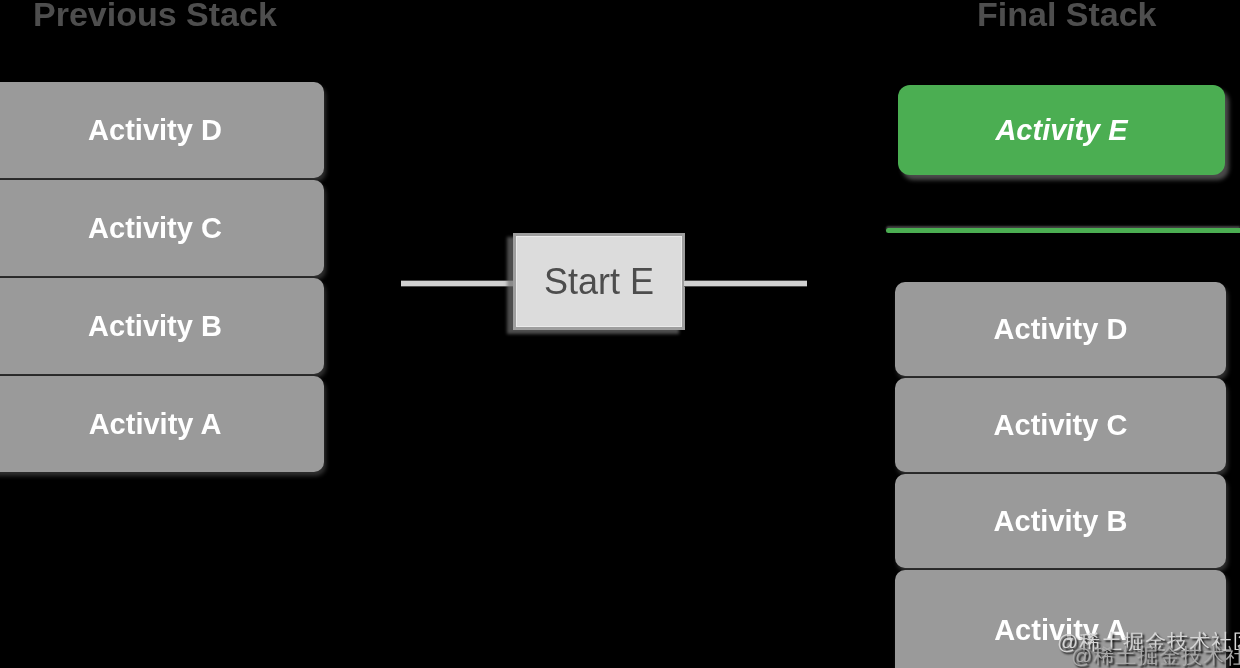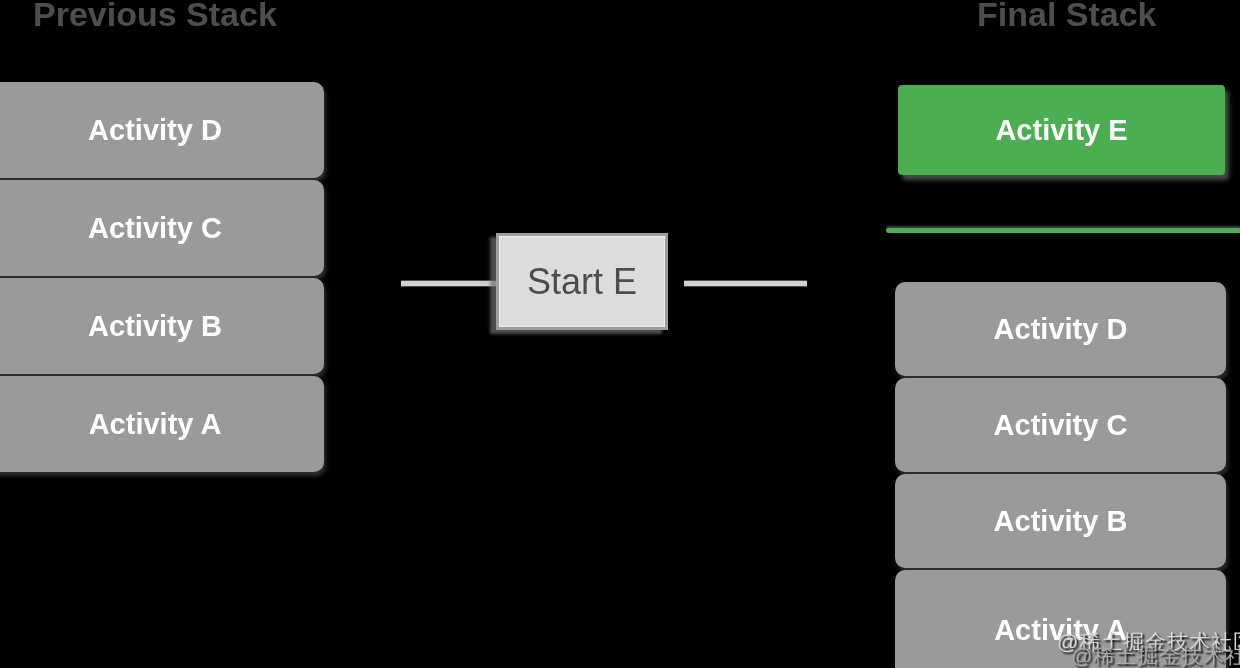--- a/index.html
+++ b/index.html
@@ -46,28 +46,29 @@
     box-shadow: 2px 4px 4px rgba(135,135,135,0.35);
   }
   .right-stack .stack-box { height: 94px; }
   .right-stack .stack-box.cropped { height: 120px; }
 
   .green-box {
     position: absolute;
     left: 898px; top: 85px;
     width: 327px; height: 90px;
     background: #4bae52;
-    border-radius: 4px;
+    border-radius: 12px;
     display: flex;
     align-items: center;
     justify-content: center;
     color: #ffffff;
     font-weight: bold;
     font-size: 29px;
     box-shadow: 4px 5px 4px rgba(150,150,150,0.5);
+    font-style: italic;
   }
   .green-line {
     position: absolute;
     left: 886px; top: 228px;
     width: 354px; height: 5px;
     background: #4bae52;
     border-radius: 3px 0 0 3px;
     box-shadow: 0 -2px 2px rgba(150,150,150,0.45);
   }
 
@@ -76,21 +77,21 @@
     top: 281px;
     height: 5px;
     background: #d0d0d0;
     box-shadow: 0 1px 0 rgba(90,90,90,0.8), 0 -1px 0 rgba(120,120,120,0.6);
   }
   .connector-left  { left: 401px; width: 112px; }
   .connector-right { left: 684px; width: 123px; }
 
   .start-box {
     position: absolute;
-    left: 496px; top: 233px;
+    left: 513px; top: 233px;
     width: 172px; height: 97px;
     box-sizing: border-box;
     background: #dcdcdc;
     border: 3px solid #9e9e9e;
     display: flex;
     align-items: center;
     justify-content: center;
     color: #4d4d4d;
     font-size: 36px;
     box-shadow: -6px 4px 3px rgba(110,110,110,0.7), inset 0 0 0 1px #ebebeb;

